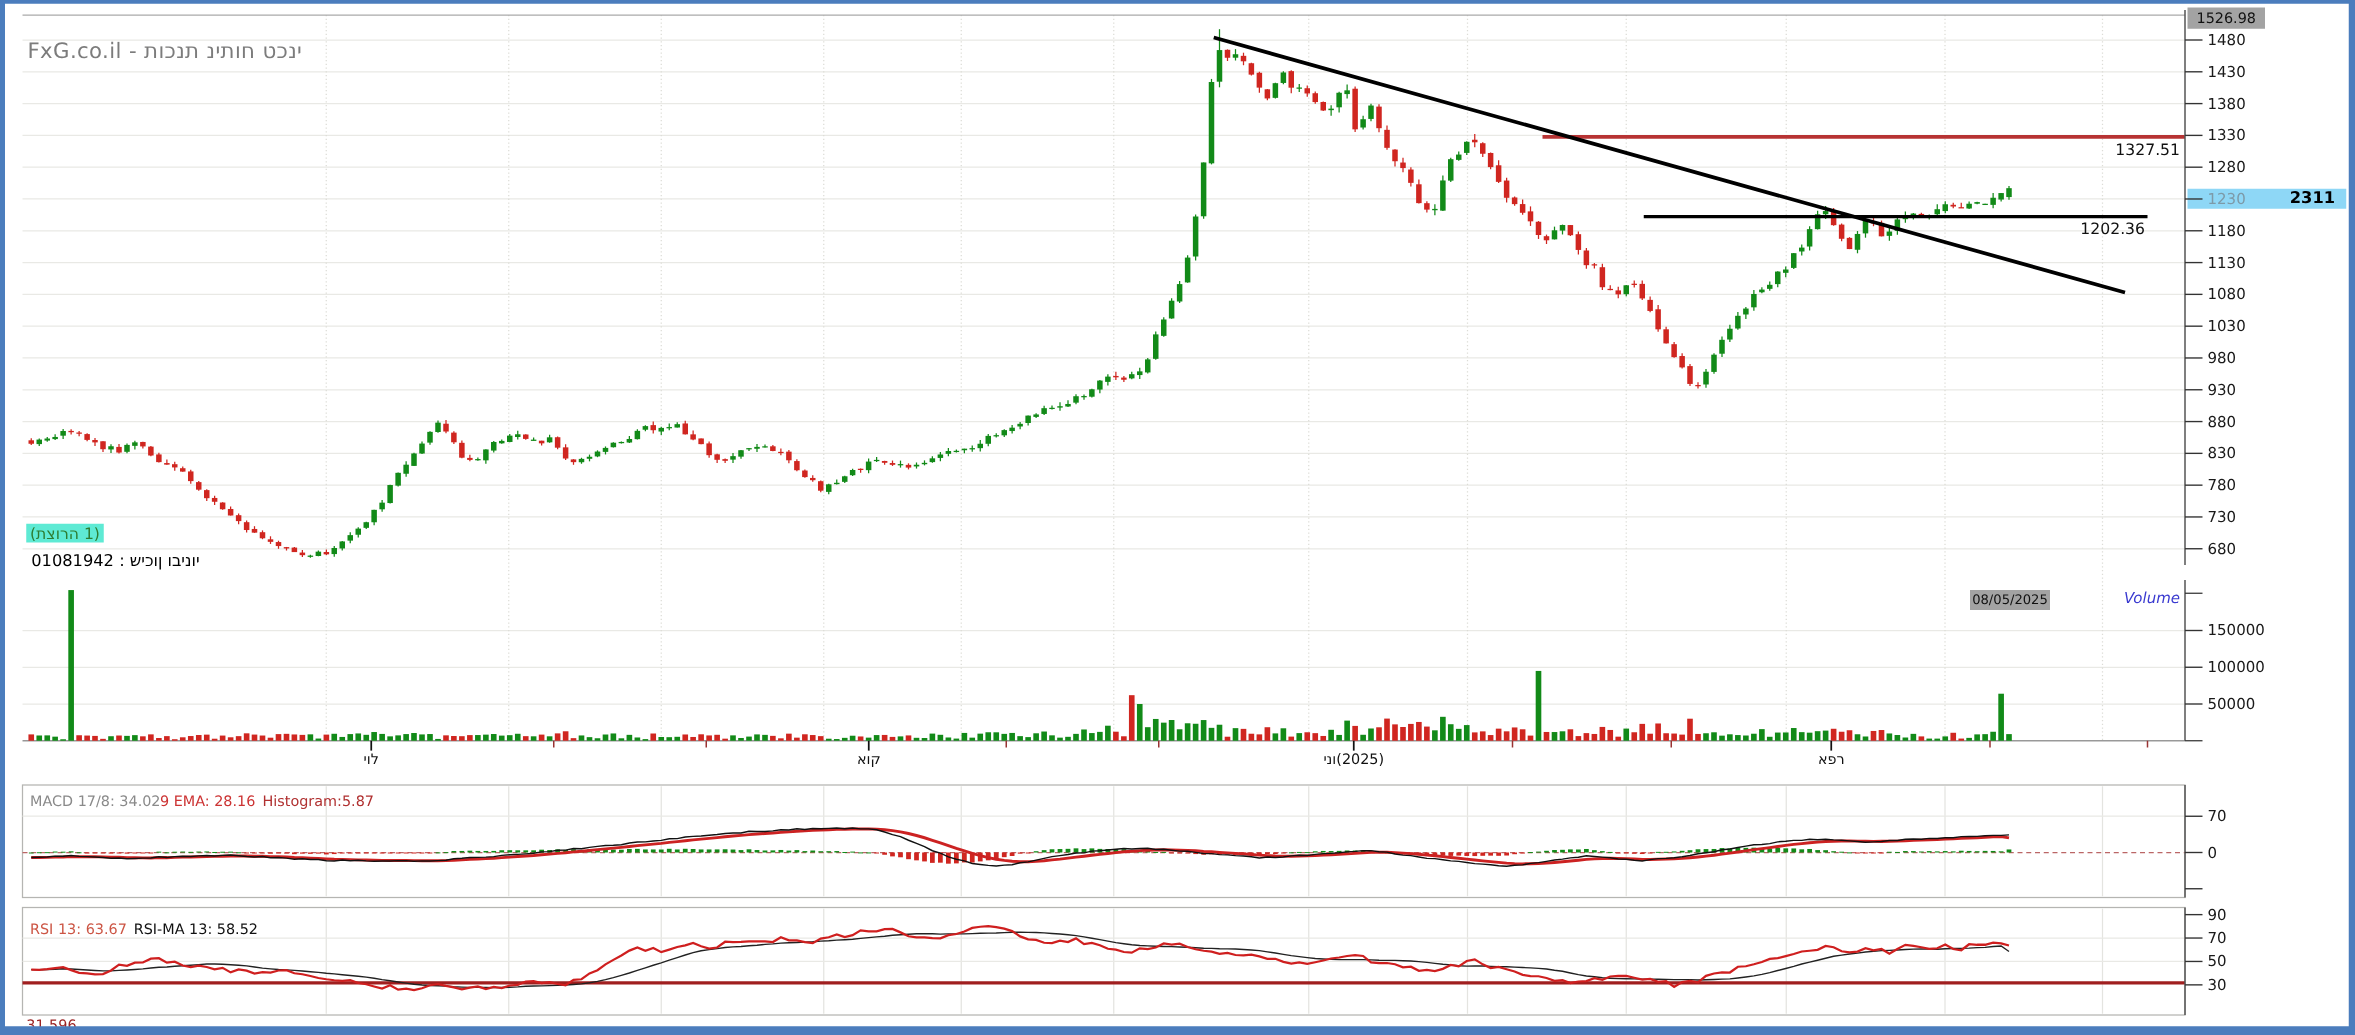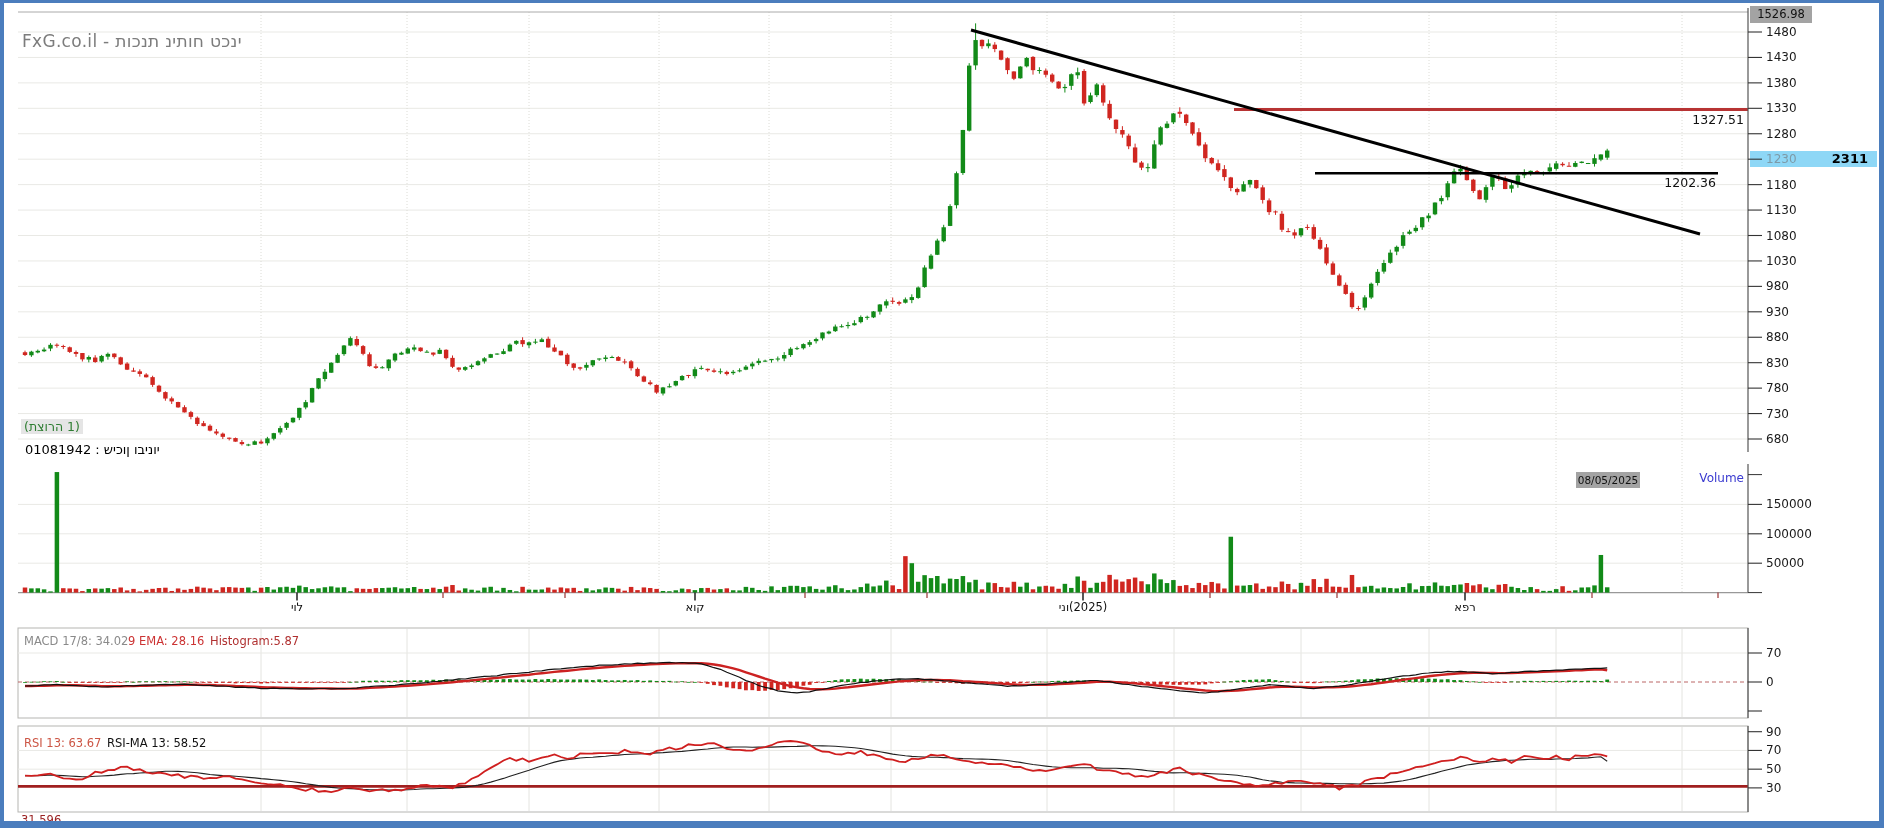--- a/index.html
+++ b/index.html
@@ -3,28 +3,28 @@
 <meta charset="utf-8">
 <style>
   html,body{margin:0;padding:0;width:1884px;height:828px;overflow:hidden;
     font-family:"DejaVu Sans",sans-serif;background:#ffffff;position:relative;}
   #chart-svg{position:absolute;left:0;top:0;z-index:1;}
   .frame{position:absolute;inset:0;box-sizing:border-box;z-index:10;pointer-events:none;
     border:3px solid #4b7dbd;border-left-width:4px;border-right-width:5px;border-bottom-width:7px;}
   .lbl{position:absolute;white-space:nowrap;z-index:5;}
   .hv{unicode-bidi:bidi-override;direction:ltr;}
   .title{left:22px;top:31px;font-size:17px;color:#7c7c7c;letter-spacing:.3px;}
-  .cfg{left:21px;top:419px;font-size:12.5px;color:#2e7d32;background:#e5e5e5;padding:0 3px;}
+  .cfg{left:21px;top:419px;font-size:12.5px;color:#2e7d32;background:#5eead4;padding:0 3px;}
   .inst{left:21px;top:441px;font-size:13px;color:#000;font-weight:normal;background:#fff;padding:1px 4px;}
   .badge{background:#a3a3a3;color:#111;text-align:center;z-index:6;}
   .hibadge{left:1750px;top:6px;width:62px;height:17px;font-size:11.5px;line-height:17px;}
   .datebadge{left:1576px;top:472px;width:64px;height:16px;font-size:10.5px;line-height:16px;}
   .curprice{left:1788px;top:151px;width:80px;height:16px;line-height:16px;text-align:right;
     font-size:13px;font-weight:bold;color:#000;}
-  .vollabel{left:1688px;top:471px;width:56px;text-align:right;font-size:12px;color:#3a3ad0;}
+  .vollabel{left:1688px;top:471px;width:56px;text-align:right;font-size:12px;color:#3a3ad0;font-style:italic;}
   .reslbl{left:1664px;top:112px;width:80px;text-align:right;font-size:12.5px;color:#111;}
   .suplbl{left:1636px;top:175px;width:80px;text-align:right;font-size:12.5px;color:#111;}
   .macdrow span{position:absolute;top:634px;font-size:11.5px;}
   .m1{left:24px;color:#8a8a8a;} .m2{left:128px;color:#cc3333;} .m3{left:210px;color:#b03030;}
   .rsirow span{position:absolute;top:736px;font-size:11.5px;}
   .r1{left:24px;color:#cc5544;} .r2{left:107px;color:#111;}
   .oslbl{left:21px;top:813px;font-size:11.5px;color:#9b2222;}
   .xlab{top:600px;width:90px;text-align:center;font-size:11.5px;color:#111;}
 </style>
 </head>

